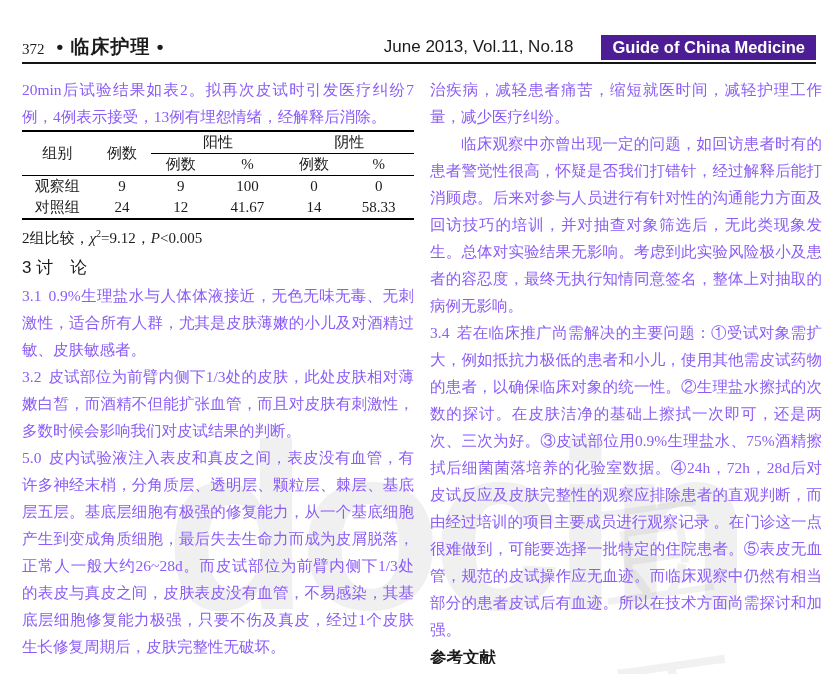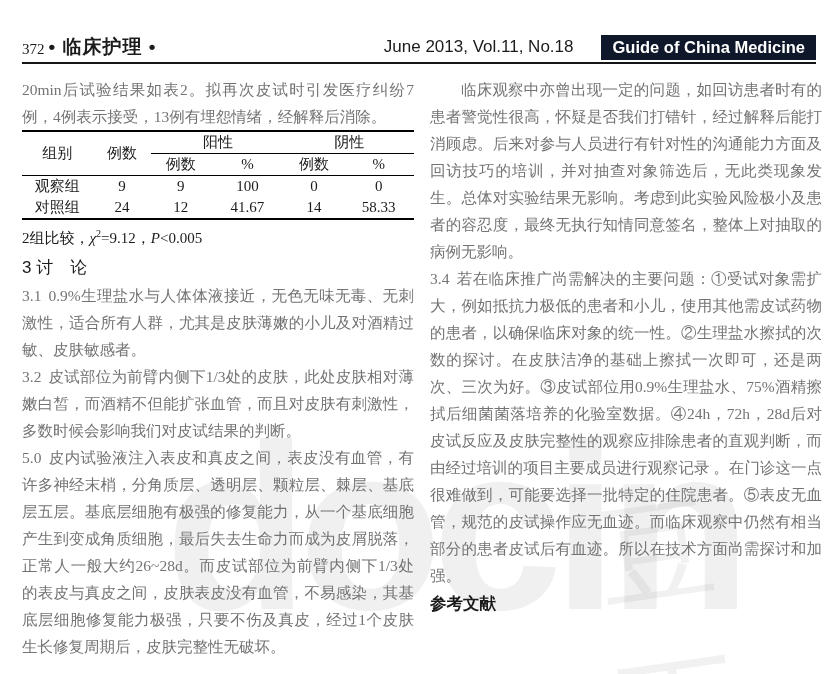--- a/index.html
+++ b/index.html
@@ -8,38 +8,38 @@
   .page {
     position:relative; width:832px; height:674px; background:#ffffff;
     overflow:hidden; margin:0 auto;
   }
 
   
   .page-header {
     position:absolute; left:22px; right:16px; top:28px; height:32px;
     display:flex; justify-content:space-between; align-items:flex-end; z-index:2;
   }
-  .header-left { display:flex; align-items:flex-end; gap:4px; }
+  .header-left { display:flex; align-items:flex-end; gap:12px; }
   .page-num { font-size:15px; padding-bottom:2px; font-family:"Liberation Serif",serif; }
   .section-name { font-size:19px; font-weight:bold; font-family:"Liberation Sans",sans-serif; letter-spacing:1px; }
   .header-right { display:flex; align-items:flex-end; gap:28px; }
   .issue { font-size:17px; font-family:"Liberation Sans",sans-serif; padding-bottom:3px; }
   .badge {
-    background:#0f172a; color:#ffffff; font-weight:bold; font-size:16.5px;
+    background:#4c1d95; color:#ffffff; font-weight:bold; font-size:16.5px;
     font-family:"Liberation Sans",sans-serif; padding:4px 11px 5px 11px; line-height:1;
   }
   .header-rule { position:absolute; left:22px; right:16px; top:62px; border-top:2px solid #151515; z-index:2; }
 
   
   .col { position:absolute; top:76px; width:392px; height:588px; overflow:hidden; z-index:1; }
   .col-left  { left:22px; }
   .col-right { left:430px; }
 
   .body-text {
-    font-size:15.5px; line-height:27px; text-align:justify; color:#737373;
+    font-size:15.5px; line-height:27px; text-align:justify; color:#8b5cf6;
   }
   .indent { text-indent:2em; }
   .para-num { padding-right:7px; }
 
   
   .table-caption {
     text-align:center; font-weight:bold; font-style:italic;
     font-size:14px; margin:5px 0 4px 0; letter-spacing:0.5px;
   }
   table.data-table {
@@ -151,20 +151,21 @@
 
     <h3 class="discussion-heading">3 讨　论</h3>
 
     <p class="body-text"><span class="para-num">3.1</span><span>0.9%生理盐水与人体体液接近，无色无味无毒、无刺激性，适合所有人群，尤其是皮肤薄嫩的小儿及对酒精过敏、皮肤敏感者。</span></p>
     <p class="body-text"><span class="para-num">3.2</span><span>皮试部位为前臂内侧下1/3处的皮肤，此处皮肤相对薄嫩白皙，而酒精不但能扩张血管，而且对皮肤有刺激性，多数时候会影响我们对皮试结果的判断。</span></p>
     <p class="body-text"><span class="para-num">5.0</span><span>皮内试验液注入表皮和真皮之间，表皮没有血管，有许多神经末梢，分角质层、透明层、颗粒层、棘层、基底层五层。基底层细胞有极强的修复能力，从一个基底细胞产生到变成角质细胞，最后失去生命力而成为皮屑脱落，正常人一般大约26~28d。而皮试部位为前臂内侧下1/3处的表皮与真皮之间，皮肤表皮没有血管，不易感染，其基底层细胞修复能力极强，只要不伤及真皮，经过1个皮肤生长修复周期后，皮肤完整性无破坏。</span></p>
 
   </section>
 
   <section class="col col-right">
+    <p class="body-text">治疾病，减轻患者痛苦，缩短就医时间，减轻护理工作量，减少医疗纠纷。</p>
     <p class="body-text indent">临床观察中亦曾出现一定的问题，如回访患者时有的患者警觉性很高，怀疑是否我们打错针，经过解释后能打消顾虑。后来对参与人员进行有针对性的沟通能力方面及回访技巧的培训，并对抽查对象筛选后，无此类现象发生。总体对实验结果无影响。考虑到此实验风险极小及患者的容忍度，最终无执行知情同意签名，整体上对抽取的病例无影响。</p>
     <p class="body-text"><span class="para-num">3.4</span><span>若在临床推广尚需解决的主要问题：①受试对象需扩大，例如抵抗力极低的患者和小儿，使用其他需皮试药物的患者，以确保临床对象的统一性。②生理盐水擦拭的次数的探讨。在皮肤洁净的基础上擦拭一次即可，还是两次、三次为好。③皮试部位用0.9%生理盐水、75%酒精擦拭后细菌菌落培养的化验室数据。④24h，72h，28d后对皮试反应及皮肤完整性的观察应排除患者的直观判断，而由经过培训的项目主要成员进行观察记录 。在门诊这一点很难做到，可能要选择一批特定的住院患者。⑤表皮无血管，规范的皮试操作应无血迹。而临床观察中仍然有相当部分的患者皮试后有血迹。所以在技术方面尚需探讨和加强。</span></p>
 
     <h3 class="refs-heading">参考文献</h3>
 
   </section>
 
 </div>
 
 </body></html>

